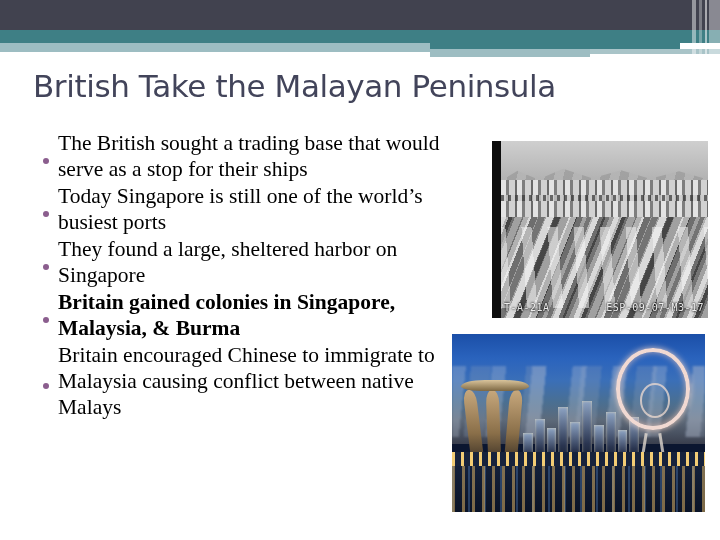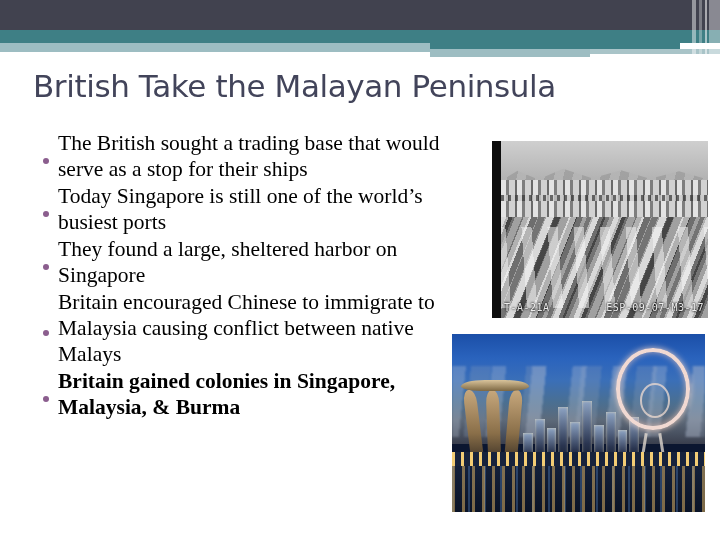--- a/index.html
+++ b/index.html
@@ -388,28 +388,28 @@
       <span class="bullet-dot">
           <i></i>
         </span>
       <span class="bullet-text">They found a large, sheltered harbor on Singapore</span>
     </div>
 
     <div class="bullet-row">
       <span class="bullet-dot">
           <i></i>
         </span>
-      <span class="bullet-text">Britain encouraged Chinese to immigrate to Malaysia causing conflict between native Malays</span>
+      <span class="bullet-text bold">Britain gained colonies in Singapore, Malaysia, &amp; Burma</span>
     </div>
 
     <div class="bullet-row">
       <span class="bullet-dot">
           <i></i>
         </span>
-      <span class="bullet-text bold">Britain gained colonies in Singapore, Malaysia, &amp; Burma</span>
+      <span class="bullet-text">Britain encouraged Chinese to immigrate to Malaysia causing conflict between native Malays</span>
     </div>
 
   </div>
 
   <div class="photo photo-harbor">
     <div class="ph-sky"></div>
     <div class="ph-hills"></div>
     <div class="ph-buildings"></div>
     <div class="ph-boats"></div>
     <div class="filmedge"></div>

